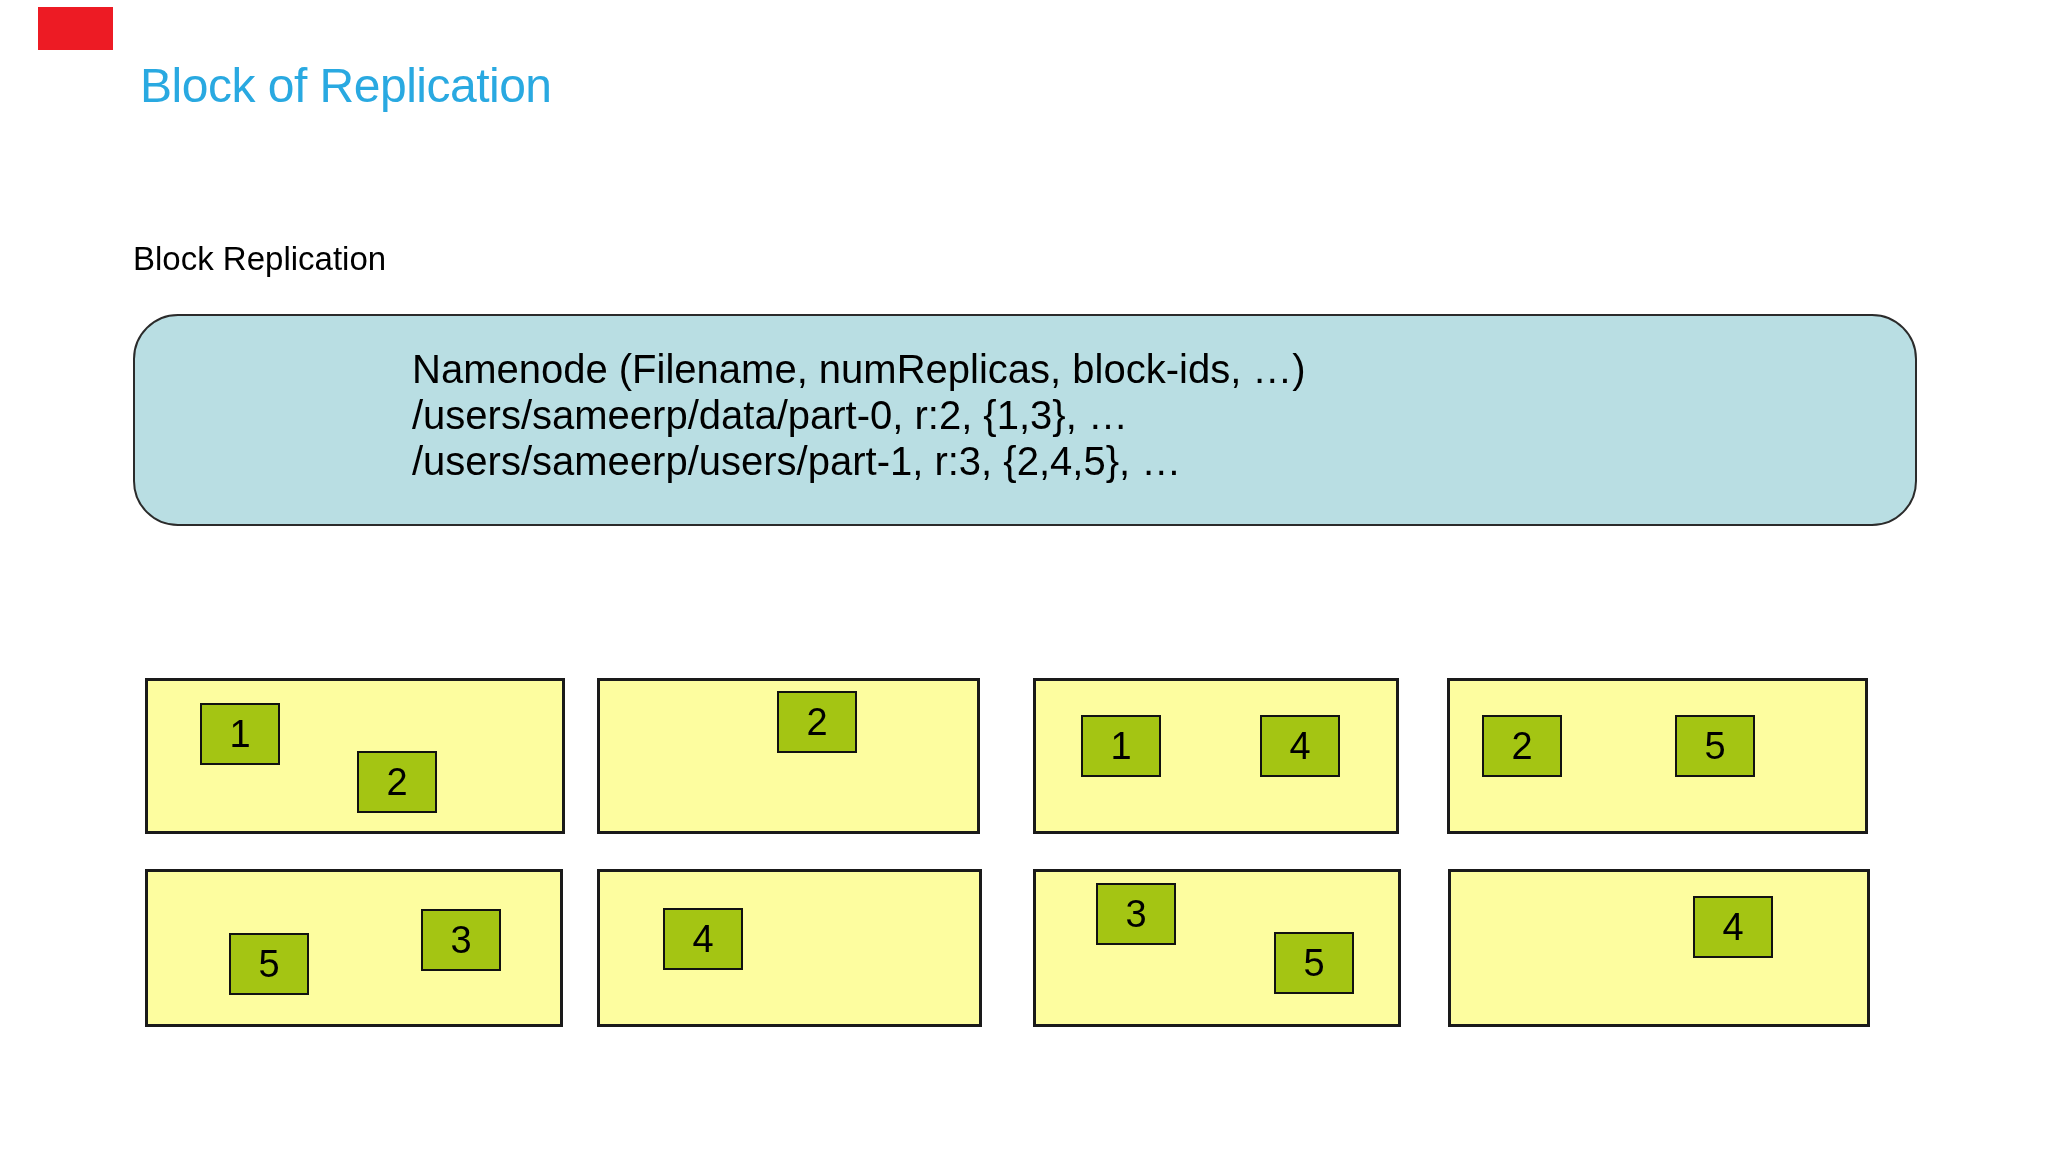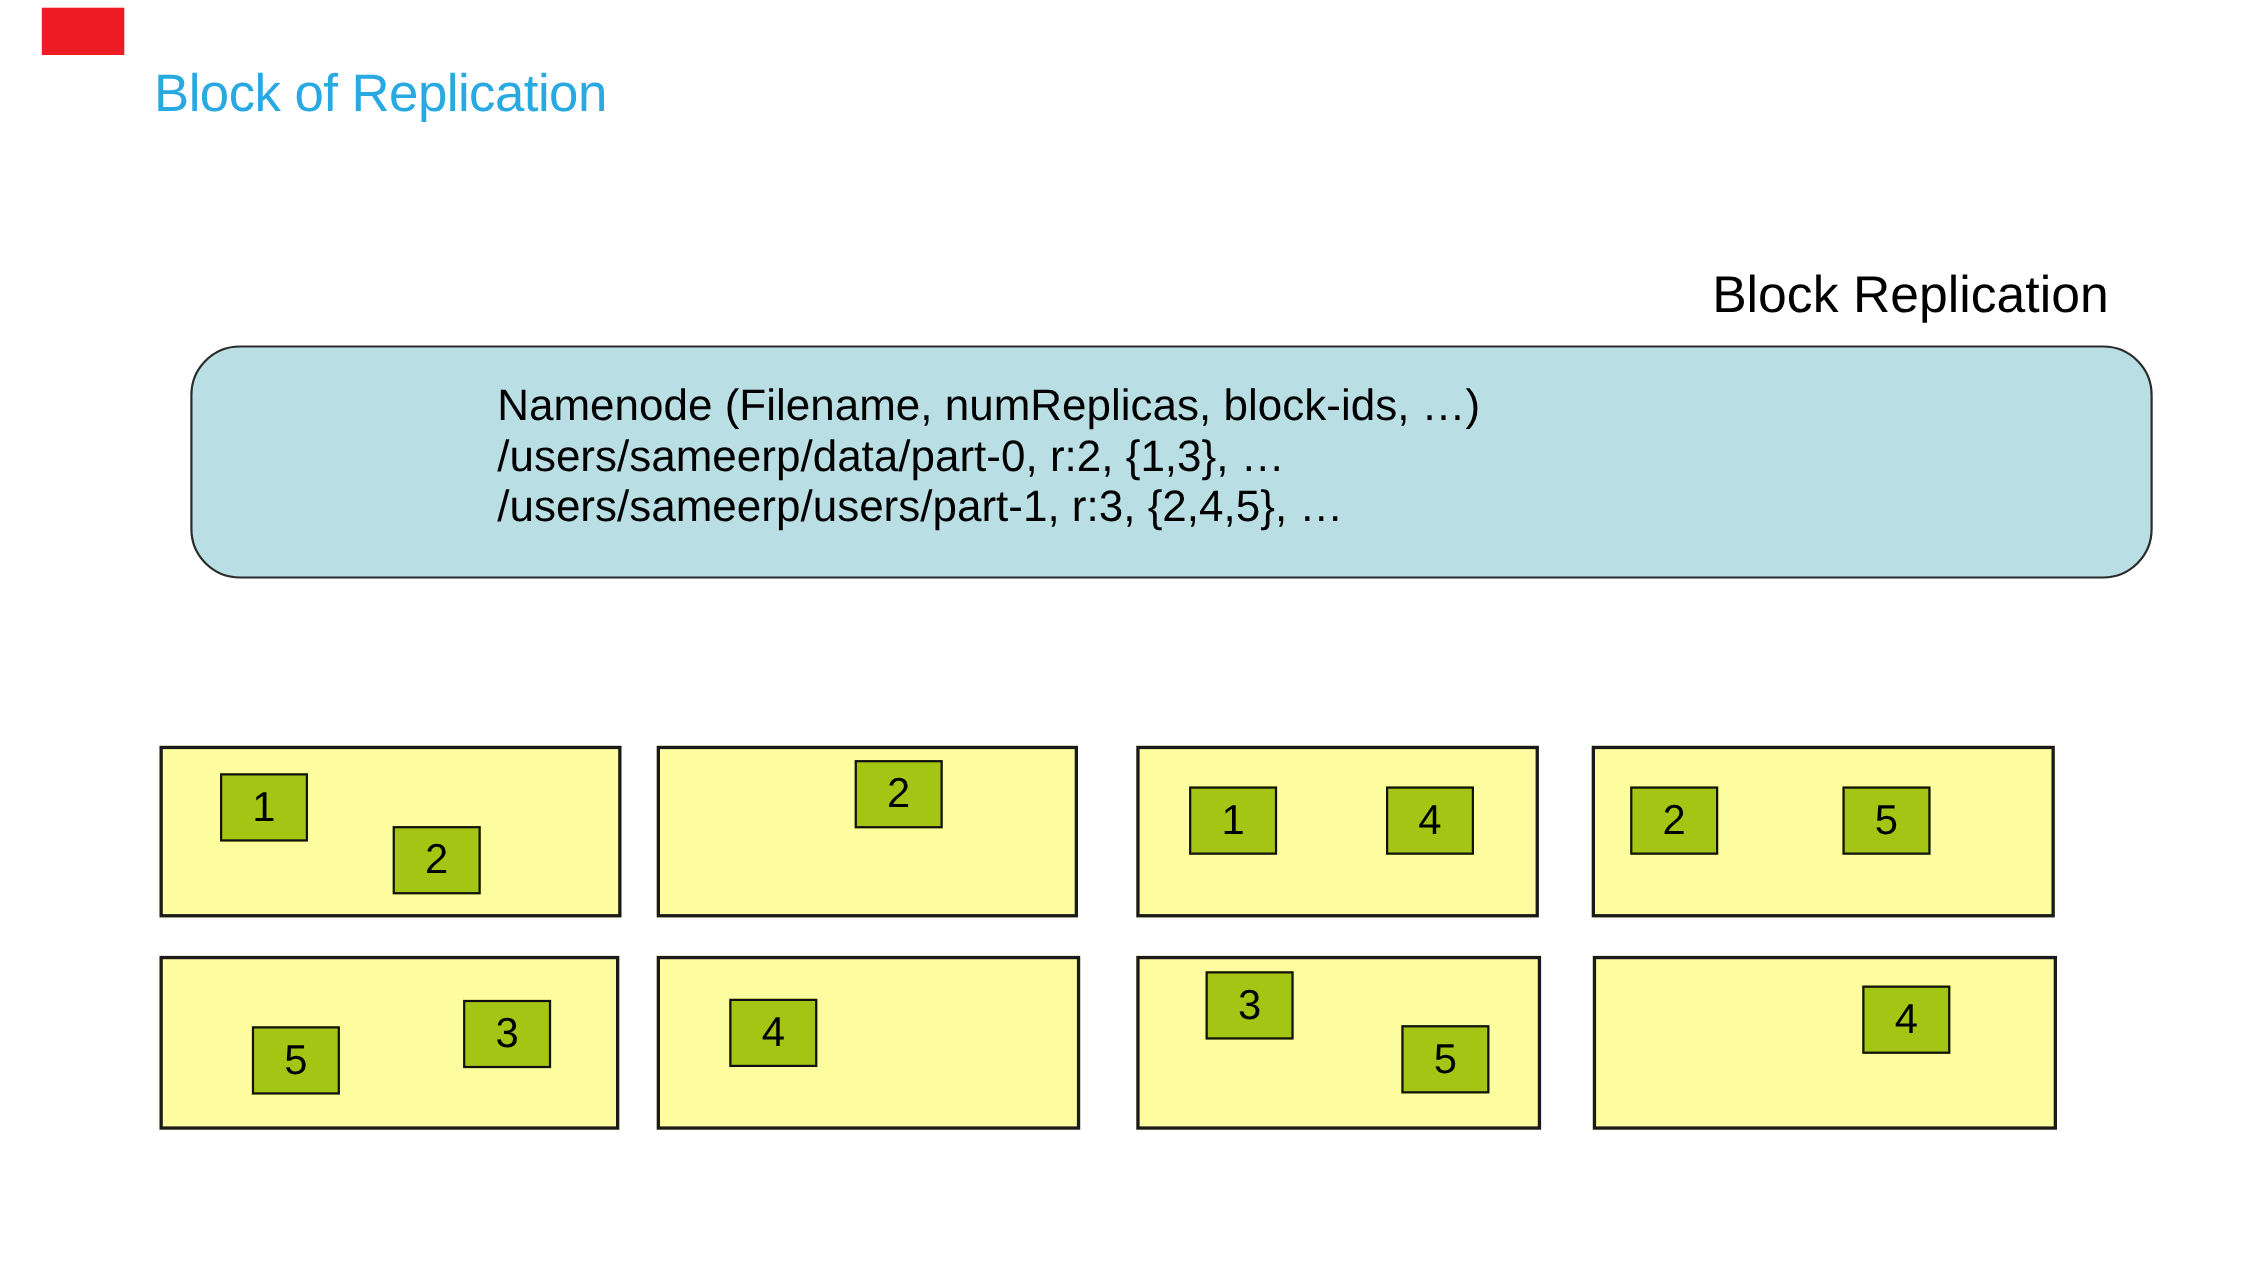--- a/index.html
+++ b/index.html
@@ -11,28 +11,27 @@
     position:absolute; left:38px; top:7px; width:75px; height:43px;
     background:var(--c-red,#ED1B24);
   }
   .slide-title {
     position:absolute; left:140px; top:58px;
     font-size:48px; font-weight:400; color:var(--c-title,#29A9E1);
     letter-spacing:-0.5px; white-space:nowrap;
   }
   .diagram-heading {
     position:absolute; left:133px; top:240px; width:1784px;
-    text-align:right; font-size:47px; color:#000; white-space:nowrap;
+    text-align:left; font-size:33px; color:#000; white-space:nowrap;
   }
   .namenode-box {
     position:absolute; left:133px; top:314px; width:1784px; height:212px;
     box-sizing:border-box; background:var(--c-namenode,#B9DEE3);
     border:2px solid #2b2b2b; border-radius:45px;
     padding:30px 0 0 277px;
-    margin-left:40px;
   }
   .nn-line {
     font-size:40px; line-height:46px; color:#000; white-space:nowrap;
   }
   .datanodes-heading {
     position:absolute; left:133px; top:598px; width:1784px;
     text-align:center; font-size:46px; color:#000; white-space:nowrap;
   }
   .datanode {
     position:absolute; box-sizing:border-box;

